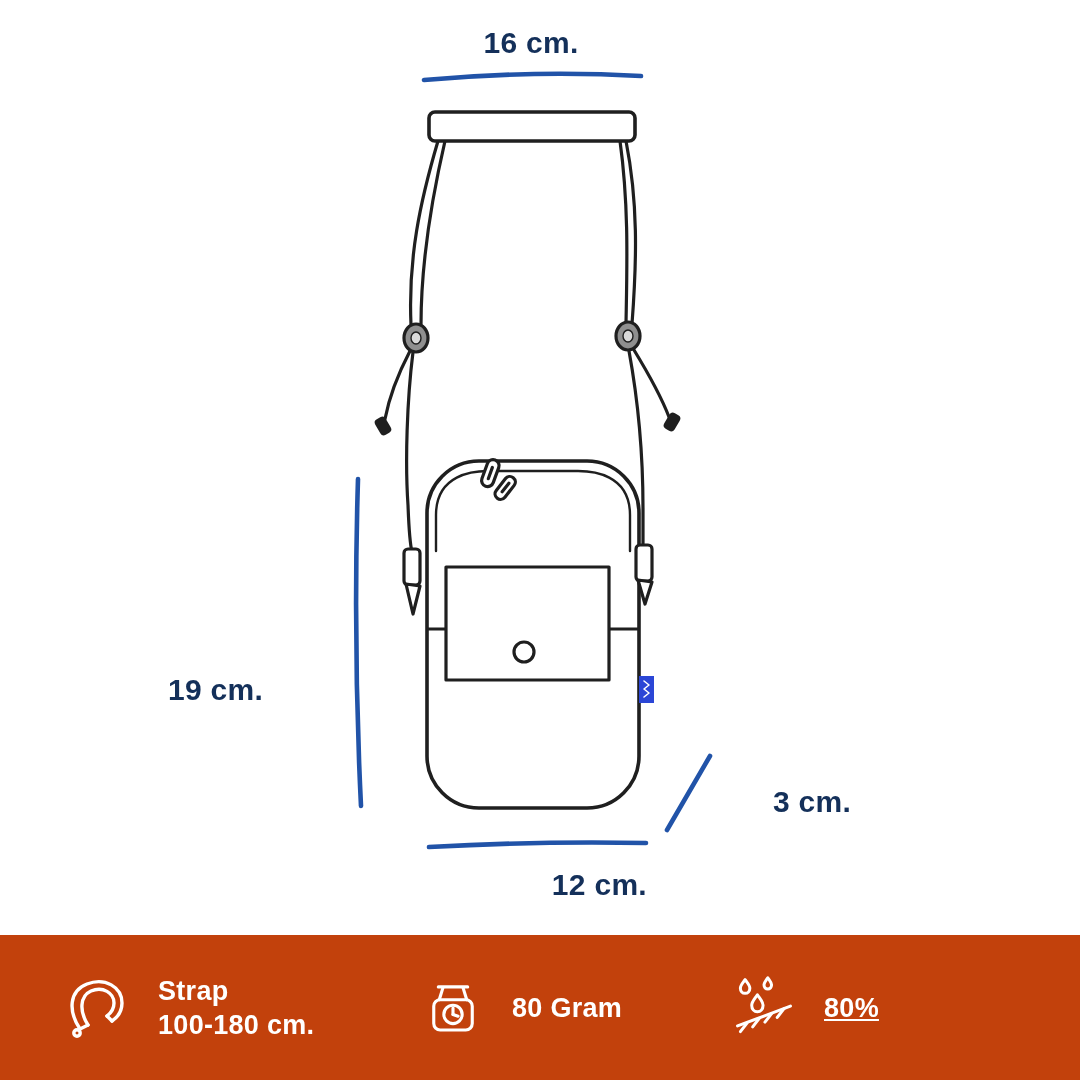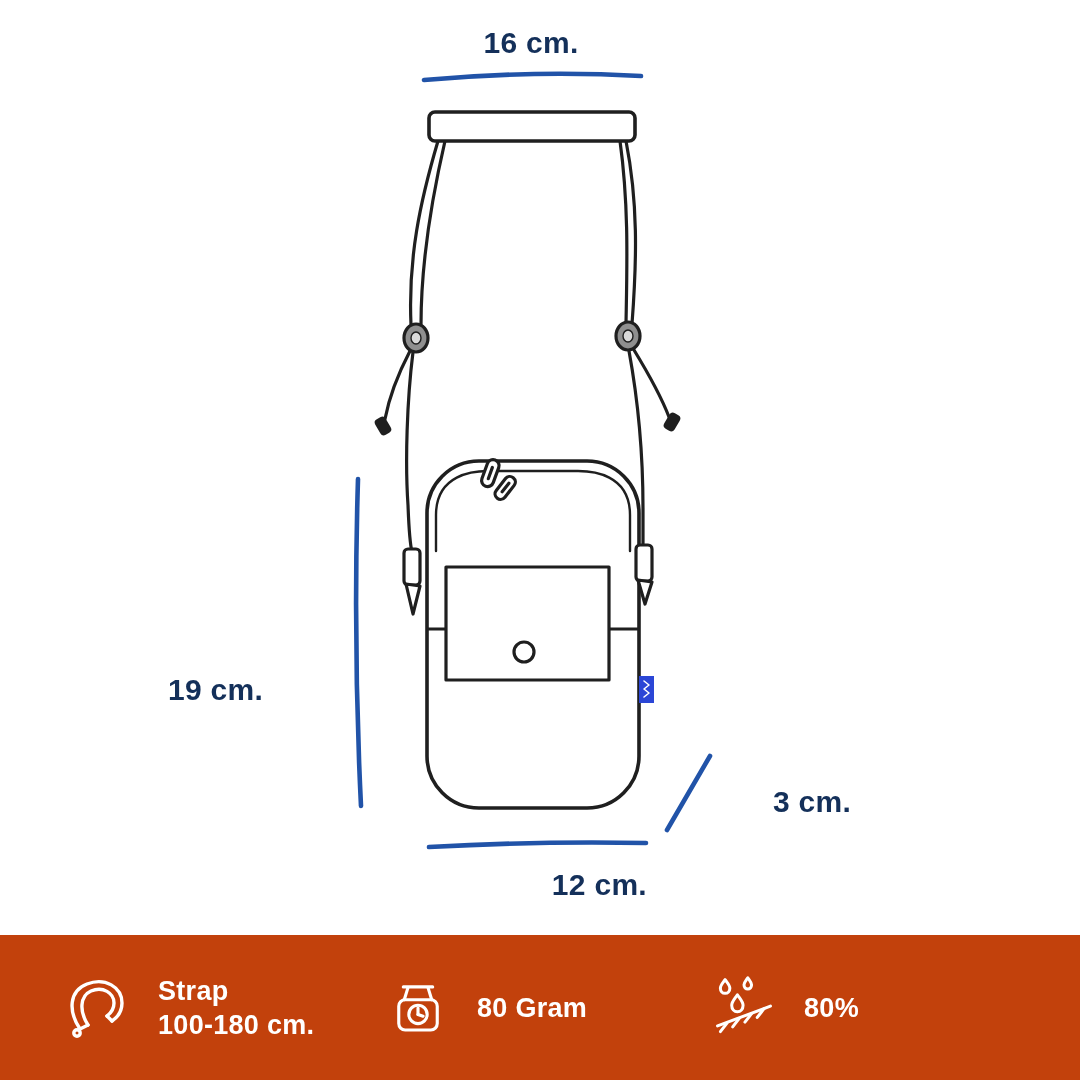--- a/index.html
+++ b/index.html
@@ -7,22 +7,22 @@
   .diagram-area{position:absolute;left:0;top:0;width:1080px;height:935px;}
   svg.drawing{position:absolute;left:0;top:0;display:block;}
   .dim-label{position:absolute;color:#14305a;font-size:30px;font-weight:700;letter-spacing:.3px;white-space:nowrap;}
   .dim-top{left:421px;top:26px;width:220px;text-align:center;}
   .dim-height{left:168px;top:628px;width:140px;text-align:left;margin-top:45px;}
   .dim-depth{left:727px;top:785px;margin-left:46px;}
   .dim-bottom{left:427px;top:868px;width:220px;text-align:right;}
   .footer{position:absolute;left:0;top:935px;width:1080px;height:145px;background:#c2410c;color:#ffffff;padding-left:46px;}
   .spec-item{position:absolute;top:0;height:100%;display:flex;align-items:center;gap:26px;}
   .spec-pos-1{left:60px;}
-  .spec-pos-2{left:385px;}
-  .spec-pos-3{left:710px;}
+  .spec-pos-2{left:420px;}
+  .spec-pos-3{left:730px;text-decoration:underline;}
   .spec-icon{flex:0 0 auto;display:block;}
   .spec-text{font-size:27px;line-height:34px;font-weight:600;letter-spacing:.3px;white-space:nowrap;}
 </style>
 </head>
 <body>
 
 <div class="canvas">
 
   <div class="diagram-area">
 

